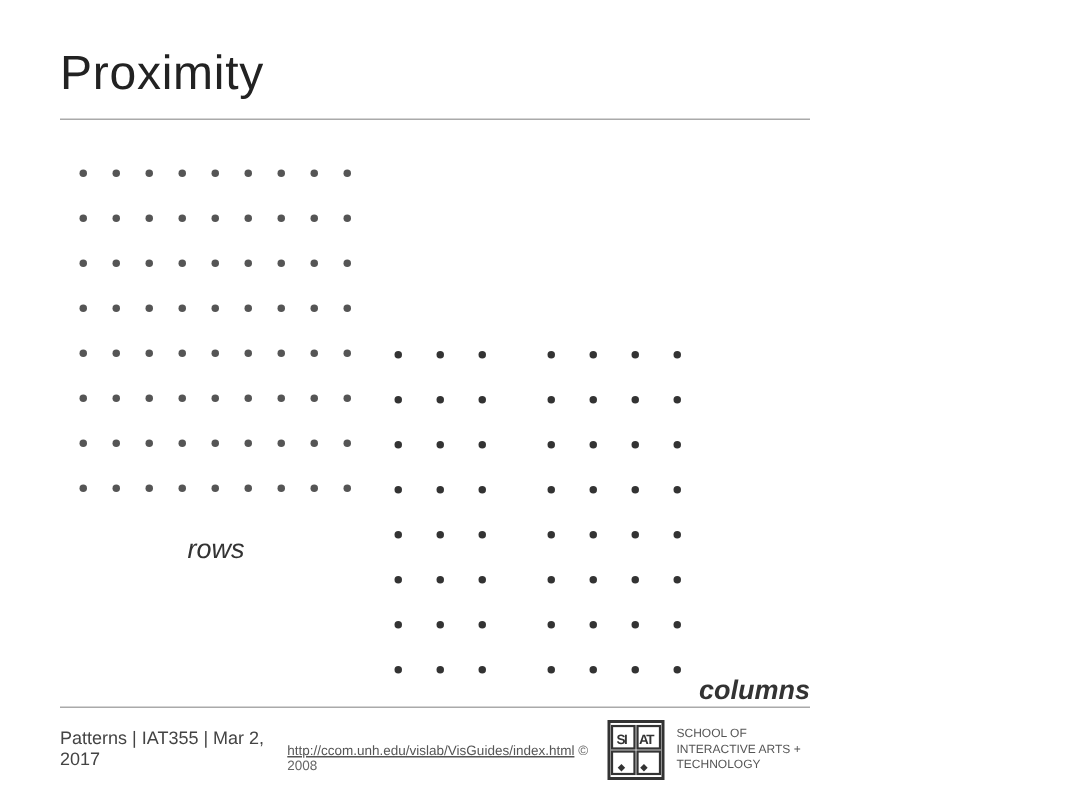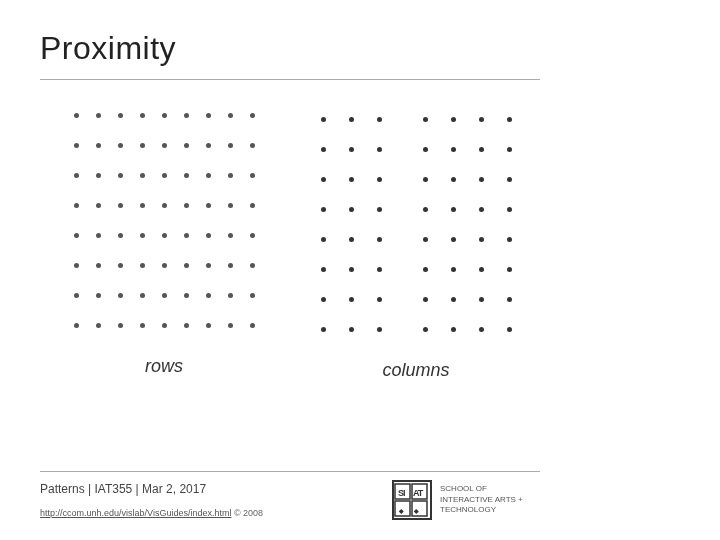--- a/index.html
+++ b/index.html
@@ -43,22 +43,23 @@
     .left-panel {
       flex: 1;
       display: flex;
       flex-direction: column;
       align-items: center;
     }
 
     .right-panel {
       flex: 1;
       display: flex;
-      flex-direction: column;
-      align-items: center;
+      flex-direction: row;
+      align-items: flex-end;
+      font-weight: bold;
     }
 
     .dot-grid {
       display: grid;
       gap: 0;
     }
 
     .left-grid {
       grid-template-columns: repeat(9, 22px);
       grid-template-rows: repeat(8, 30px);
@@ -100,21 +101,21 @@
     .footer {
       display: flex;
       align-items: center;
       gap: 10px;
       font-size: 11px;
       color: #555;
     }
 
     .footer-left {
       display: flex;
-      flex-direction: column;
+      flex-direction: row;
     }
 
     .footer-meta {
       font-size: 12px;
       color: #444;
       margin-bottom: 2px;
     }
 
     .footer-credit {
       font-size: 9px;

